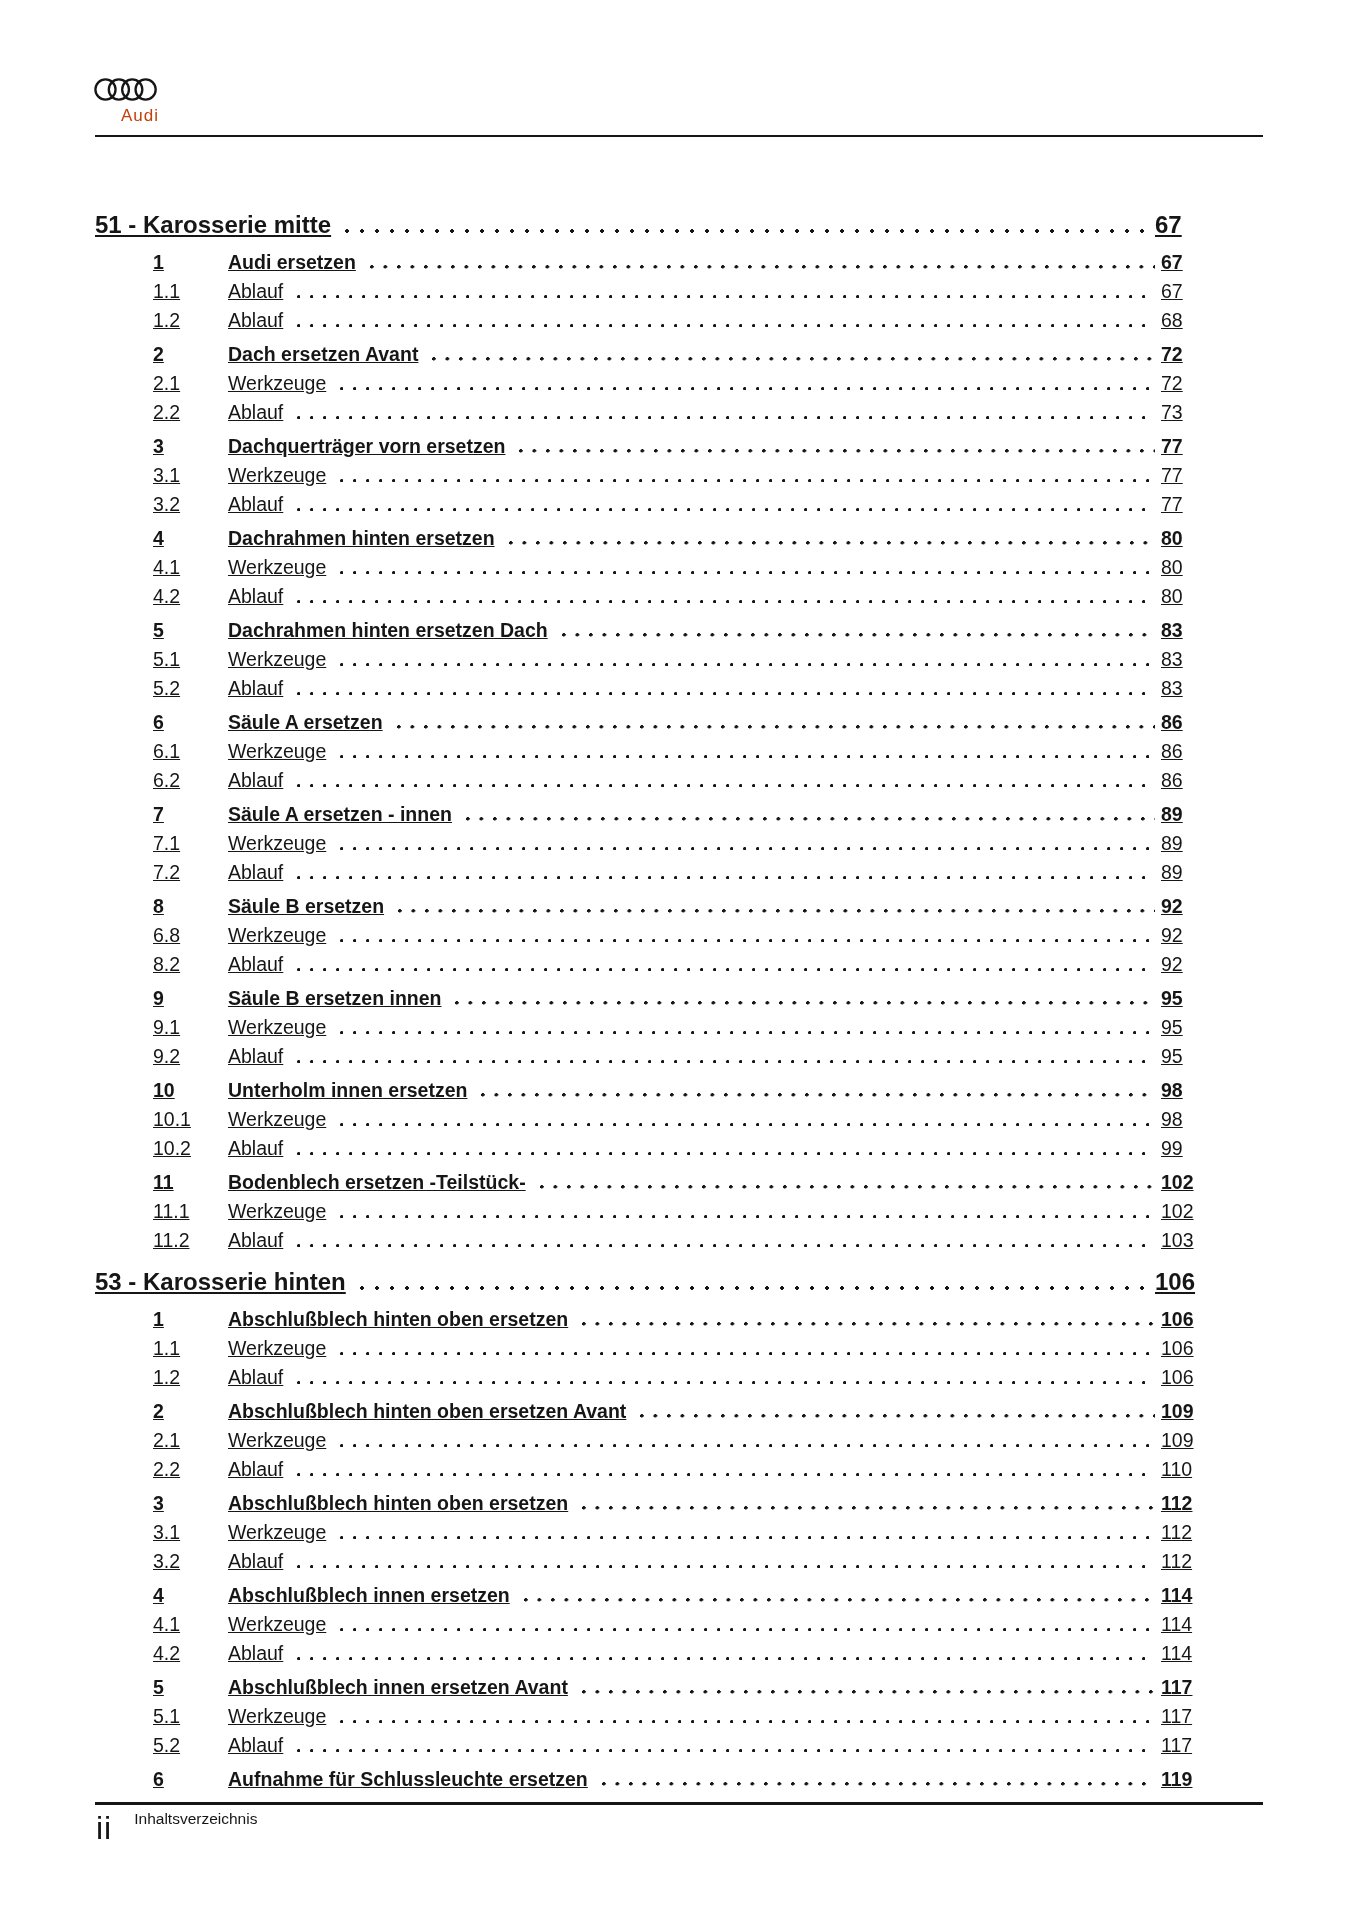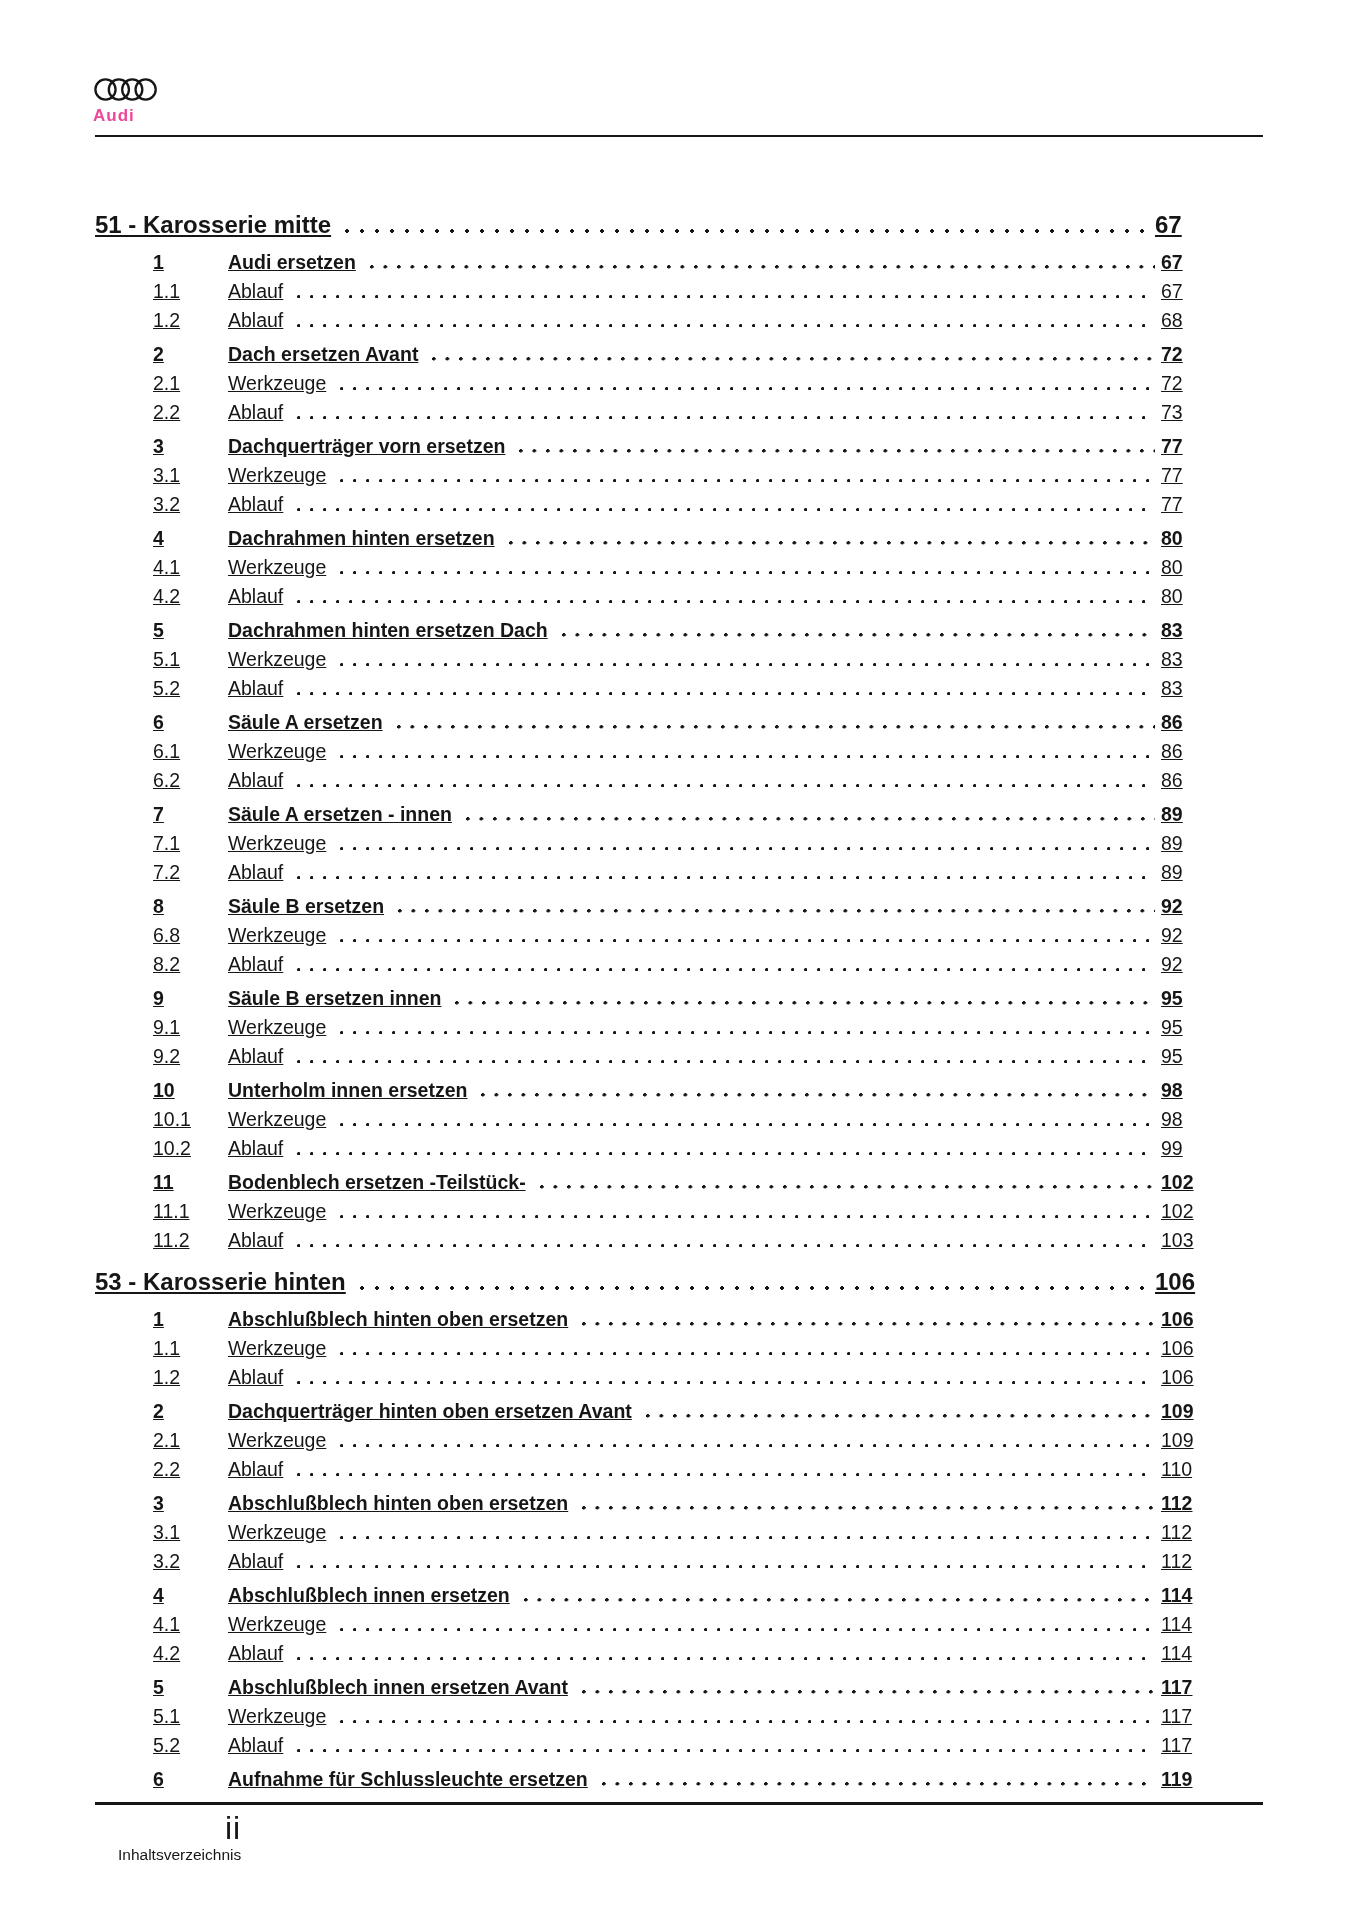--- a/index.html
+++ b/index.html
@@ -13,23 +13,24 @@
     overflow: hidden;
   }
 
   
   .logo-block { position: absolute; left: 93px; top: 76px; }
   .rings { display: block; }
   .wordmark {
     display: block;
     margin-top: 3px;
     font-size: 17px;
-    font-weight: bold;
+    font-weight: normal;
     letter-spacing: 1px;
-    color: #ec4899;
+    color: #c2410c;
+    text-align: right;
   }
   .header-text {
     position: absolute; left: 172px; top: 75px;
     font-size: 19px; line-height: 26px; color: #1d1d1d;
     white-space: nowrap;
   }
   .rule-top {
     position: absolute; left: 95px; top: 135px;
     width: 1168px; height: 2px; background: #161616;
   }
@@ -74,21 +75,21 @@
   }
   .page-num { flex: 0 0 auto; min-width: 46px; text-align: left; }
 
   
   .rule-bottom {
     position: absolute; left: 95px; top: 1802px;
     width: 1168px; height: 3px; background: #161616;
   }
   .footer {
     position: absolute; left: 96px; top: 1810px;
-    display: flex; align-items: flex-end; flex-direction: column;
+    display: flex; align-items: flex-start;
   }
   .footer .roman { font-size: 32px; line-height: 36px; letter-spacing: 1px; }
   .footer .label { font-size: 15.5px; margin-left: 22px; }
 </style>
 </head>
 <body>
 
 <div class="page">
 
   <div class="logo-block">
@@ -326,21 +327,21 @@
         <span class="page-num">106</span>
       </div>
       <div class="row l2">
         <span class="num">1.2</span>
         <span class="title">Ablauf</span>
         <span class="leader"></span>
         <span class="page-num">106</span>
       </div>
       <div class="row l1">
         <span class="num">2</span>
-        <span class="title">Dachquerträger hinten oben ersetzen Avant</span>
+        <span class="title">Abschlußblech hinten oben ersetzen Avant</span>
         <span class="leader"></span>
         <span class="page-num">109</span>
       </div>
       <div class="row l2">
         <span class="num">2.1</span>
         <span class="title">Werkzeuge</span>
         <span class="leader"></span>
         <span class="page-num">109</span>
       </div>
       <div class="row l2">

